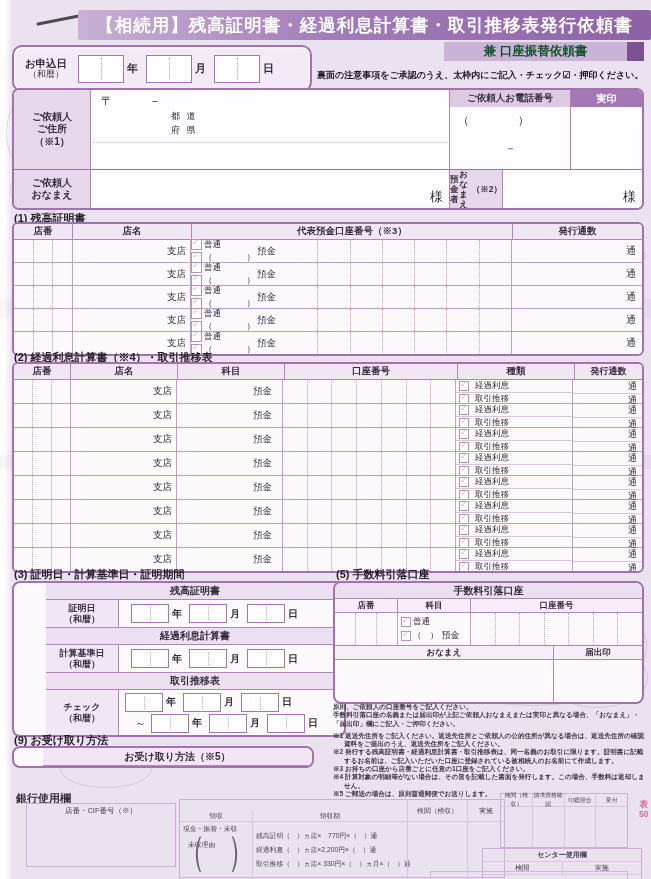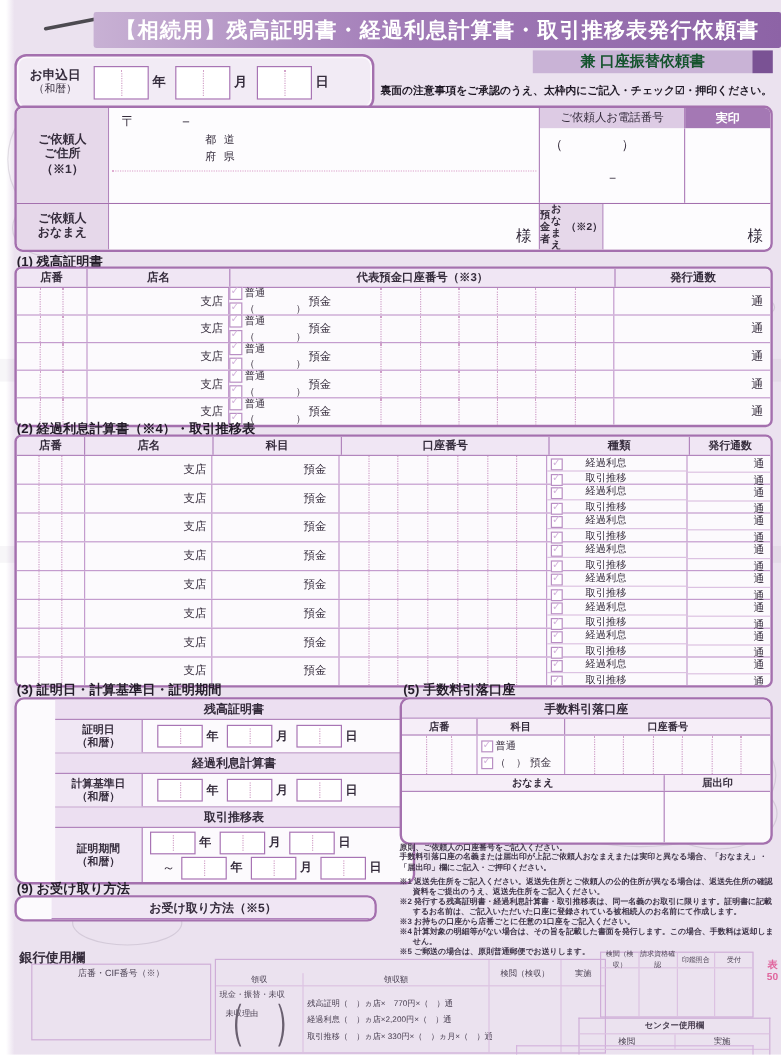--- a/index.html
+++ b/index.html
@@ -45,21 +45,21 @@
   .tt-row2{display:flex;height:38px;border-top:1.5px solid #a470ae;}
   .tt-label{width:76px;background:#e6d8ea;display:flex;flex-direction:column;align-items:center;justify-content:center;
     font-size:10px;font-weight:bold;border-right:1px solid #b285bd;line-height:1.25;}
   .tt-addr{flex:1;position:relative;background:#fdfcfe;border-right:1px solid #b285bd;}
   .tt-addr .post{position:absolute;left:10px;top:3px;font-size:12px;}
   .tt-addr .pdash{position:absolute;left:58px;top:3px;font-size:12px;}
   .tt-addr .pref{position:absolute;left:80px;top:20px;font-size:9px;line-height:1.5;letter-spacing:2px;}
   .tt-addr .dotline{position:absolute;left:2px;right:2px;top:52px;border-top:1px dotted #dfaed2;}
   .tt-right{width:192px;display:flex;flex-direction:column;}
   .tt-right .hd{display:flex;height:17px;}
-  .tt-right .hd .ph{width:120px;background:#ddcbe4;font-size:9.5px;font-weight:normal;display:flex;align-items:center;justify-content:center;border-right:1px solid #b285bd;}
+  .tt-right .hd .ph{width:120px;background:#ddcbe4;font-size:9.5px;font-weight:bold;display:flex;align-items:center;justify-content:center;border-right:1px solid #b285bd;}
   .tt-right .hd .seal{flex:1;background:#a478b4;color:#fff;font-size:10px;font-weight:bold;display:flex;align-items:center;justify-content:center;}
   .tt-right .bd{flex:1;display:flex;}
   .tt-right .bd .phv{width:120px;border-right:1px solid #b285bd;position:relative;font-size:11px;background:#fdfcfe;}
   .tt-right .bd .phv .parens{position:absolute;left:8px;top:6px;letter-spacing:4px;}
   .tt-right .bd .phv .dash{position:absolute;left:55px;top:34px;}
   .tt-right .bd .sealv{flex:1;background:#fdfcfe;}
   .tt-name{flex:1;position:relative;background:#fdfcfe;border-right:1px solid #b285bd;}
   .sama{position:absolute;right:6px;bottom:2px;font-size:13px;}
   .tt-deplabel{width:52px;background:#e6d8ea;display:flex;align-items:center;justify-content:center;
     font-size:8.5px;font-weight:bold;border-right:1px solid #b285bd;line-height:1.2;}
@@ -90,21 +90,21 @@
   .s2hd div{display:flex;align-items:center;justify-content:center;border-right:1px solid #b285bd;}
   .s2hd .h1{width:56px;} .s2hd .h2{width:106px;} .s2hd .h3{width:106px;} .s2hd .h4{width:172px;}
   .s2hd .h5{width:116px;} .s2hd .h6{flex:1;border-right:none;font-size:9px;}
   .s2row{display:flex;height:23px;border-bottom:1px solid #c49cce;}
   .s2row:last-child{border-bottom:none;}
   .s2row .c1{width:56px;border-right:1px solid #c49cce;}
   .s2row .c2{width:106px;border-right:1px solid #c49cce;display:flex;align-items:center;justify-content:flex-end;padding-right:4px;box-sizing:border-box;font-size:9.5px;}
   .s2row .c3{width:106px;border-right:1px solid #c49cce;display:flex;align-items:center;justify-content:flex-end;padding-right:10px;box-sizing:border-box;font-size:9.5px;}
   .s2row .c4{width:172px;border-right:1px solid #c49cce;}
   .s2row .c5{width:116px;border-right:1px solid #c49cce;display:flex;flex-direction:column;}
-  .s2row .c5 .sub{flex:1;display:flex;align-items:flex-end;gap:19px;padding-left:3px;font-size:8.5px;}
+  .s2row .c5 .sub{flex:1;display:flex;align-items:center;gap:6px;padding-left:3px;font-size:8.5px;}
   .s2row .c5 .sub:first-child{border-bottom:1px solid #dcc2e2;}
   .s2row .c6{flex:1;display:flex;flex-direction:column;}
   .s2row .c6 .sub{flex:1;display:flex;align-items:center;justify-content:flex-end;padding-right:5px;font-size:9px;}
   .s2row .c6 .sub:first-child{border-bottom:1px solid #dcc2e2;}
   
   .s3box{left:12px;top:581px;width:298px;border:2px solid #a470ae;border-radius:8px;background:#fcfafd;overflow:hidden;padding-left:32px;}
   .s3strip{height:16px;background:#ecdff1;border-bottom:1px solid #b285bd;display:flex;align-items:center;justify-content:center;font-size:10px;font-weight:bold;}
   .s3row{display:flex;height:27px;border-bottom:1px solid #b285bd;}
   .s3row.tall{height:45px;border-bottom:none;}
   .s3lbl{width:72px;background:#f0e7f4;border-right:1px solid #b285bd;display:flex;flex-direction:column;align-items:center;justify-content:center;font-size:9px;font-weight:bold;line-height:1.2;}
@@ -879,21 +879,21 @@
           <span class="s3unit">年</span>
         <span class="datebox"></span>
           <span class="s3unit">月</span>
         <span class="datebox"></span>
           <span class="s3unit">日</span>
       </div>
     </div>
     <div class="s3strip">取引推移表</div>
     <div class="s3row tall">
       <div class="s3lbl">
-        <span>証明期間</span>
+        <span>チェック</span>
           <span>（和暦）</span>
       </div>
       <div class="s3bd two">
         <div class="s3line">
           <span class="datebox"></span>
             <span class="s3unit">年</span>
           <span class="datebox"></span>
             <span class="s3unit">月</span>
           <span class="datebox"></span>
             <span class="s3unit">日</span>

